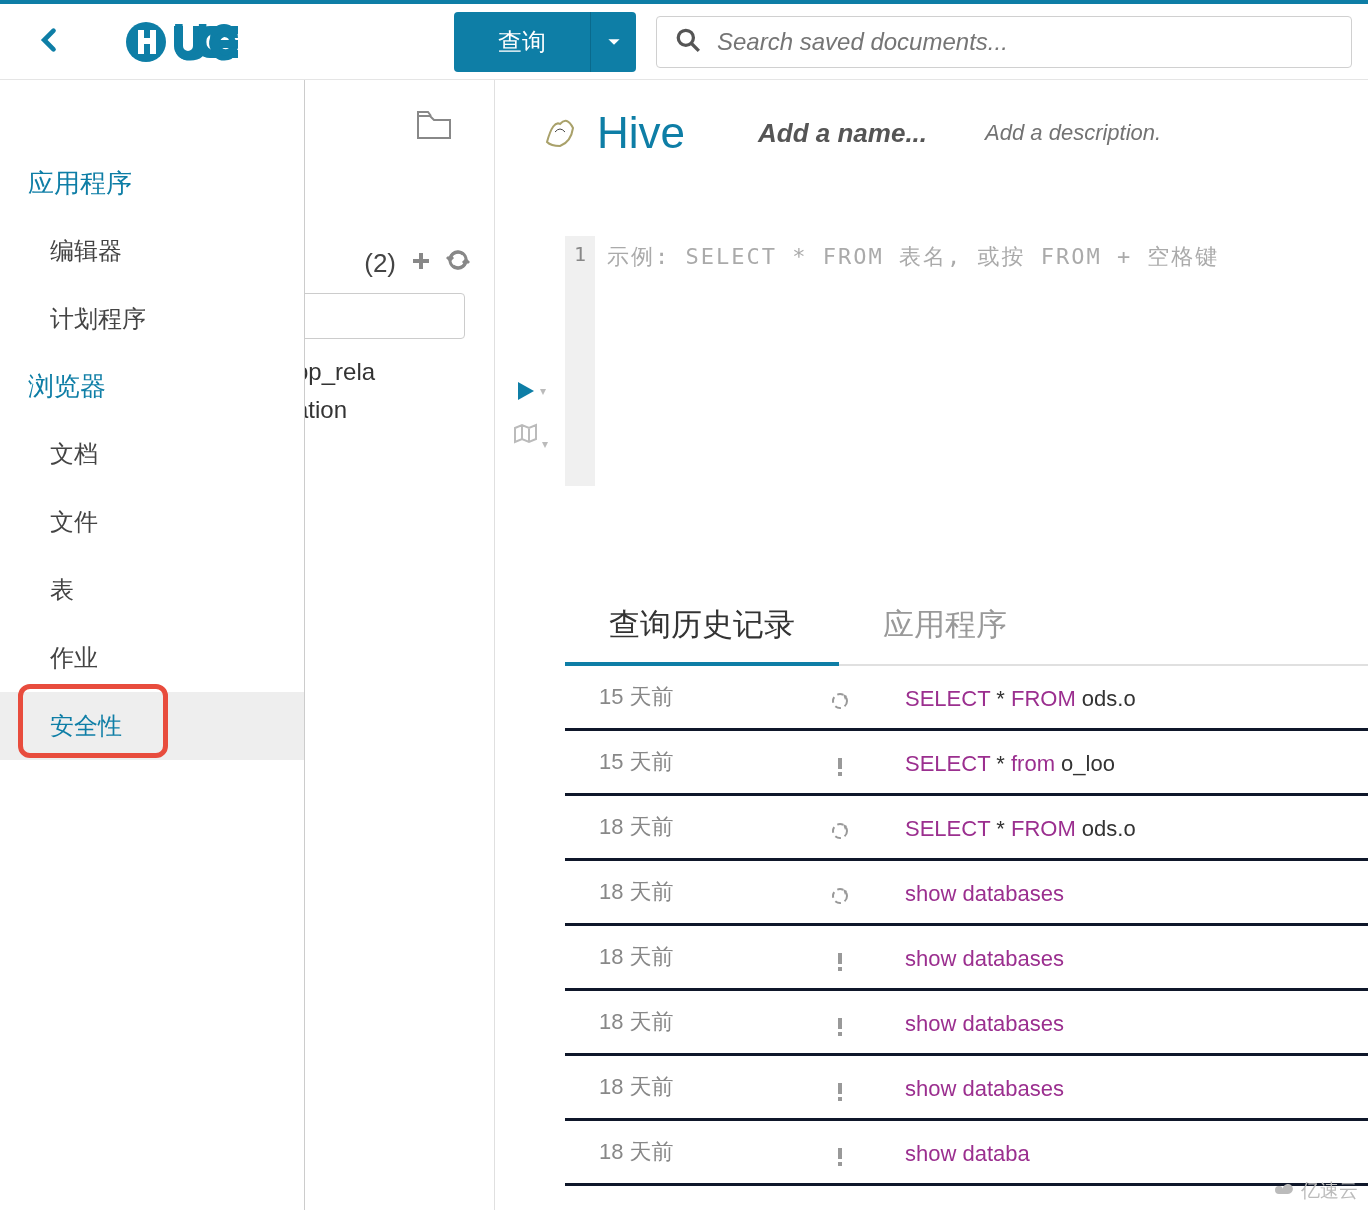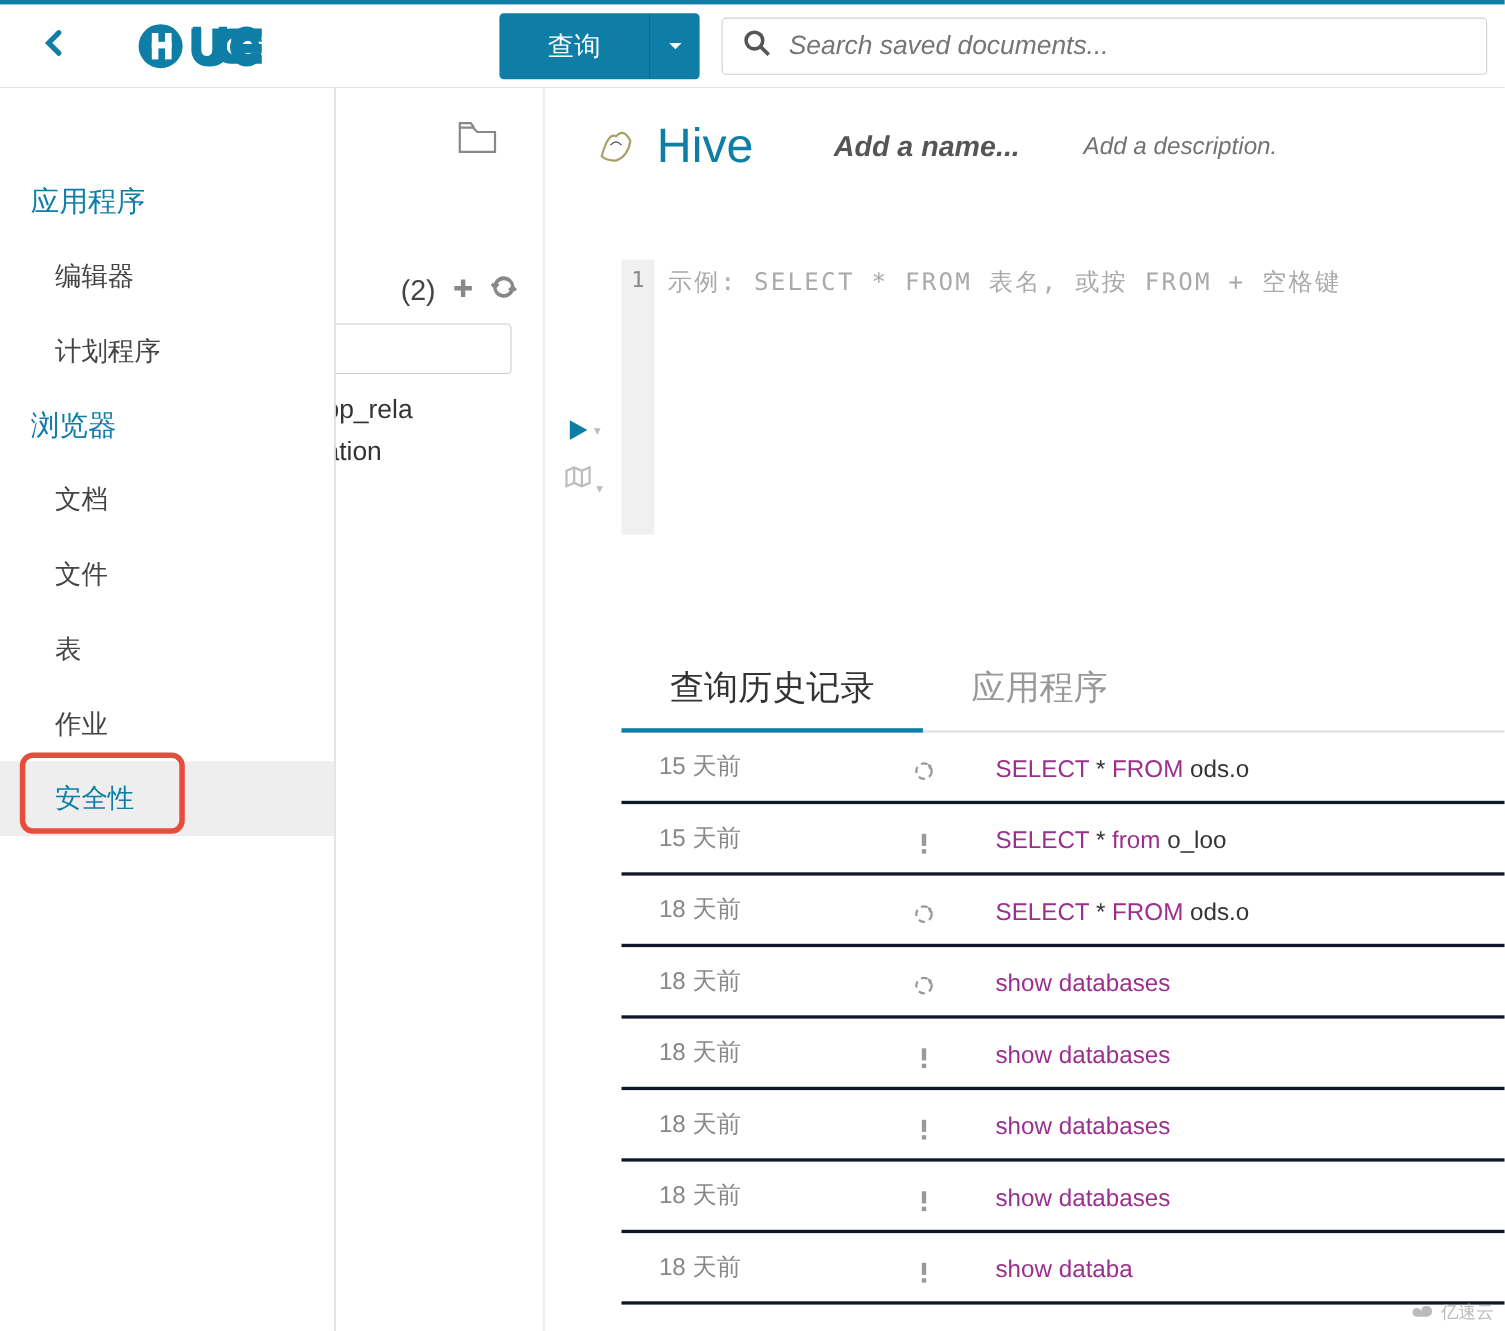--- a/index.html
+++ b/index.html
@@ -48,21 +48,21 @@
 .tab{padding:18px 44px;font-size:31px;color:#999;cursor:pointer;position:relative}
 .tab.active{color:#333}
 .tab.active::after{content:"";position:absolute;left:0;right:0;bottom:-2px;height:4px;background:#0e7ea6}
 .history{margin-left:70px}
 .hrow{display:flex;align-items:flex-end;border-bottom:3px solid #0f172a;padding:16px 0;font-size:22px}
 .hrow .when{width:210px;color:#888;padding-left:34px}
 .hrow .stat{width:130px;display:flex;align-items:center;justify-content:center}
 .hrow .stat svg{width:22px;height:22px}
 .hrow .sql{font-family:monospace;color:#333;font-size:22px}
 .kw{color:#9b2f8f}
-.watermark{position:absolute;right:10px;bottom:6px;font-size:16px;color:#bbb;display:flex;align-items:center;gap:6px}
+.watermark{position:absolute;right:10px;bottom:6px;font-size:19px;color:#bbb;display:flex;align-items:center;gap:6px}
 .watermark svg{width:22px;height:14px;fill:#bbb}
 </style>
 </head>
 <body>
 
 <div class="topbar">
   <div class="back-btn">
     <svg viewBox="0 0 24 24" width="28" height="28">
         <path d="M15 4 L7 12 L15 20" stroke="#0e7ea6" stroke-width="4" fill="none" stroke-linecap="round"></path>
       </svg>

